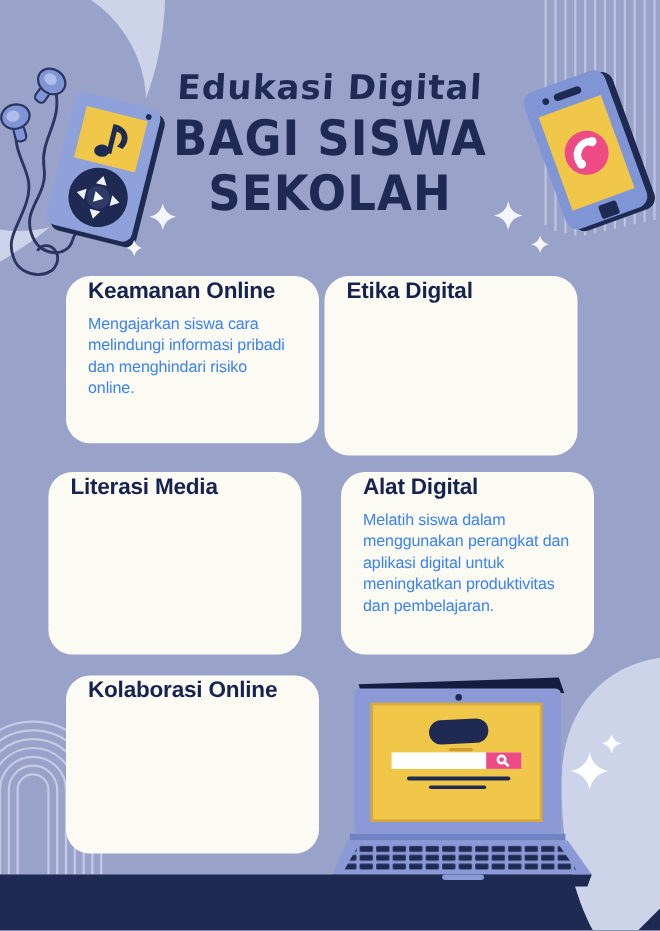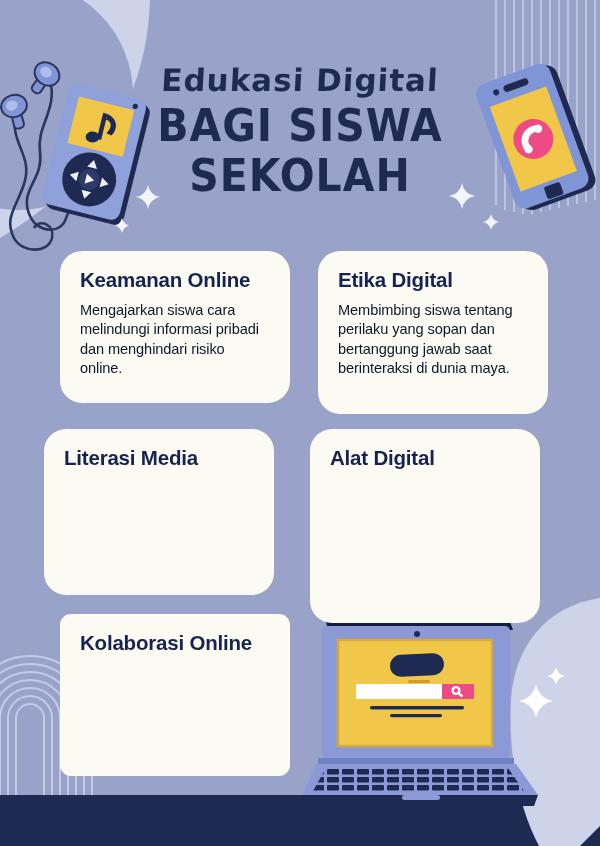--- a/index.html
+++ b/index.html
@@ -25,36 +25,36 @@
   .title-main{
     font-family:"DejaVu Sans", sans-serif;
     font-weight:700;font-size:41px;line-height:1.12;
     letter-spacing:1px;margin:0;
     transform:scaleY(1.08);transform-origin:top center;
   }
   
   .card{
     position:absolute;width:230px;
     background:#fbfbf4;border-radius:22px;
-    box-sizing:border-box;padding:17px 16px 14px 20px;
+    box-sizing:border-box;padding:2px 16px 14px 20px;
     z-index:3;
   }
   .card h2{
     margin:0 0 9px 0;font-size:20.5px;font-weight:700;color:#16234f;
     letter-spacing:-0.2px;
   }
   .card p{
-    margin:0;font-size:14.6px;line-height:1.33;color:#0f172a;
+    margin:0;font-size:14.6px;line-height:1.33;color:#3b82f6;
     white-space:pre-line;letter-spacing:-0.1px;
   }
   .card1{left:60px;top:251px;height:152px;}
-  .card2{left:318px;top:251px;height:163px;}
+  .card2{left:295px;top:251px;height:163px;}
   .card3{left:44px;top:429px;height:166px;}
-  .card4{left:310px;top:429px;height:194px;}
-  .card5{left:60px;top:614px;height:162px;border-radius:11px;}
+  .card4{left:310px;top:429px;height:166px;}
+  .card5{left:60px;top:614px;height:162px;}
   
   .footer{
     position:absolute;left:0;top:795px;width:600px;height:51px;
     background:#1e2a52;z-index:1;
   }
   svg{display:block;}
   .z2{z-index:2;} .z4{z-index:4;}
 </style>
 </head>
 <body>
@@ -222,28 +222,29 @@
 
   <div class="card card1">
     <h2>Keamanan Online</h2>
     <p>Mengajarkan siswa cara
 melindungi informasi pribadi
 dan menghindari risiko
 online.</p>
   </div>
   <div class="card card2">
     <h2>Etika Digital</h2>
-    <p>Membimbing siswa tentang
-perilaku yang sopan dan
-bertanggung jawab saat
-berinteraksi di dunia maya.</p>
   </div>
   <div class="card card3">
     <h2>Literasi Media</h2>
   </div>
   <div class="card card4">
     <h2>Alat Digital</h2>
+    <p>Melatih siswa dalam
+menggunakan perangkat dan
+aplikasi digital untuk
+meningkatkan produktivitas
+dan pembelajaran.</p>
   </div>
   <div class="card card5">
     <h2>Kolaborasi Online</h2>
   </div>
 
 </div>
 
 </body></html>

